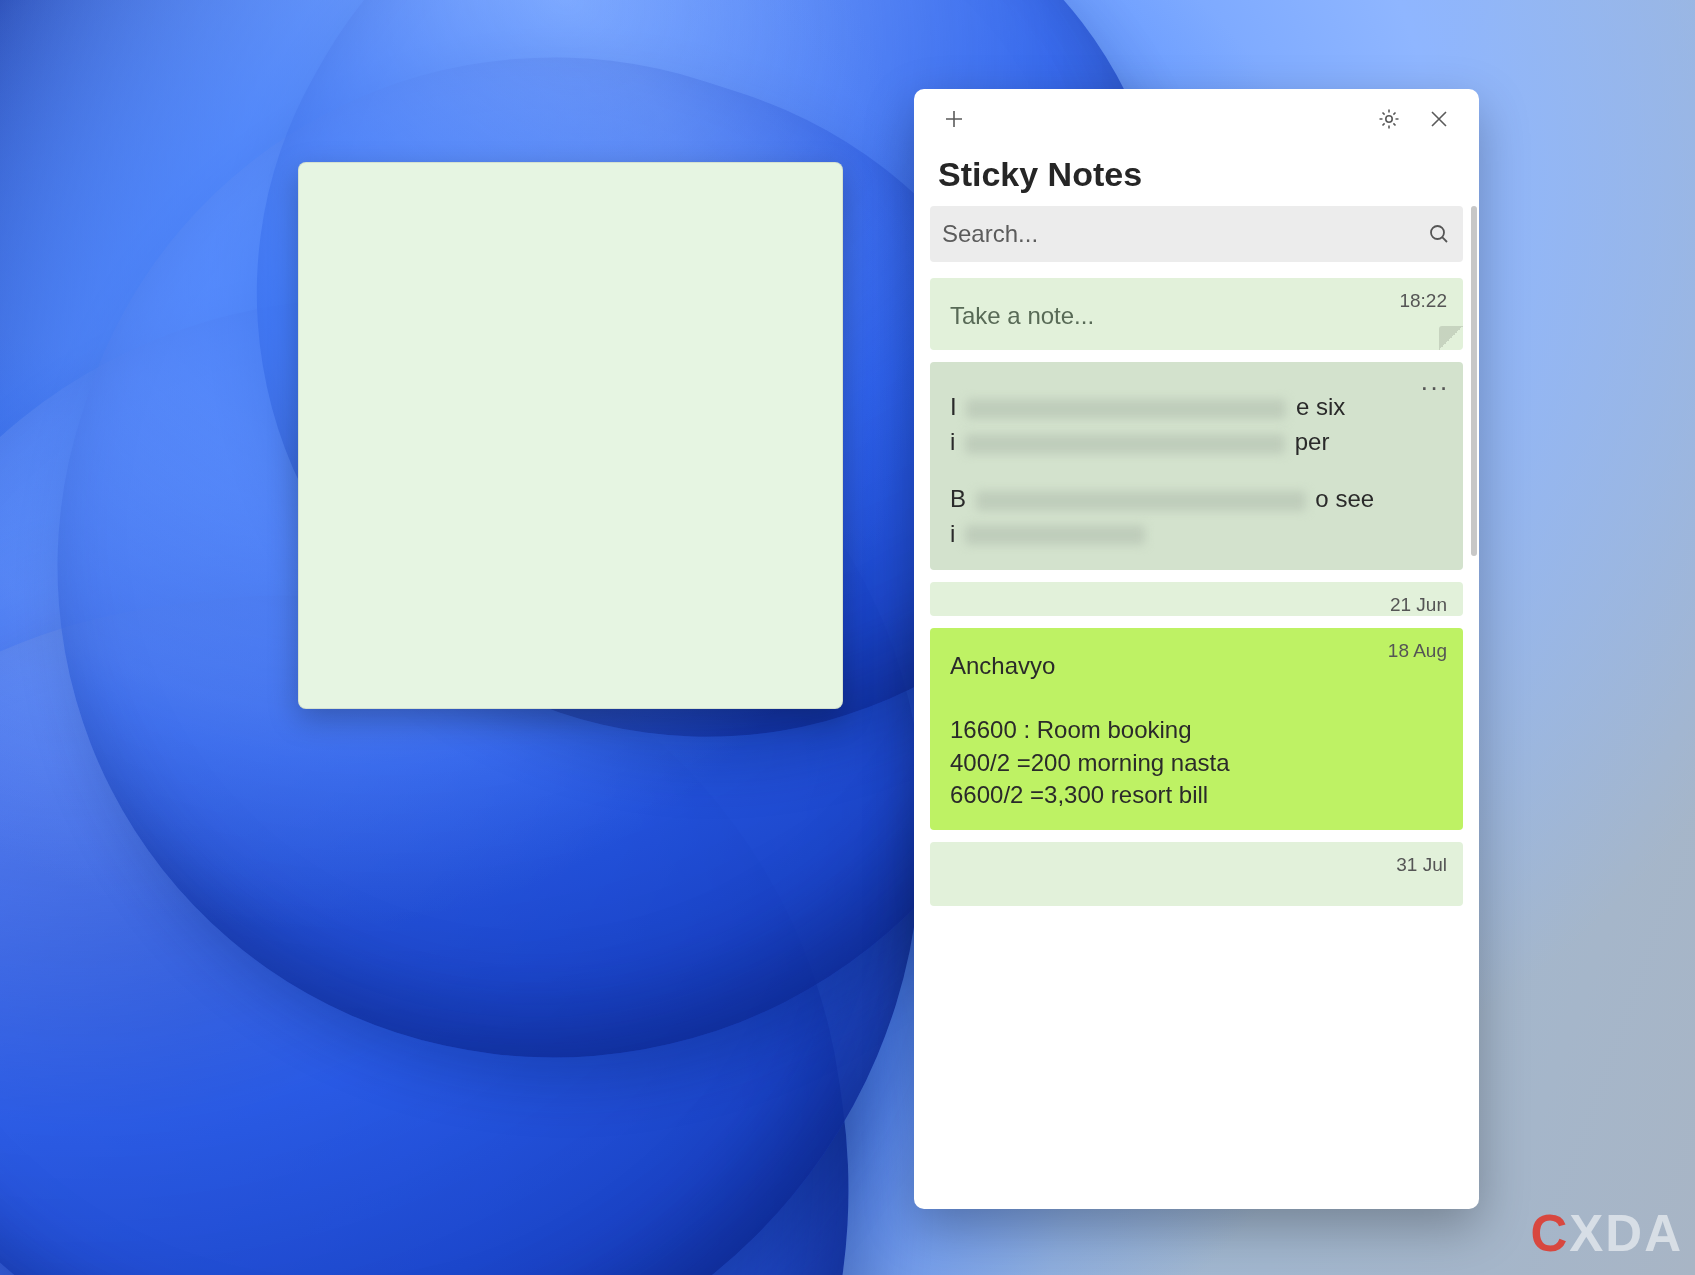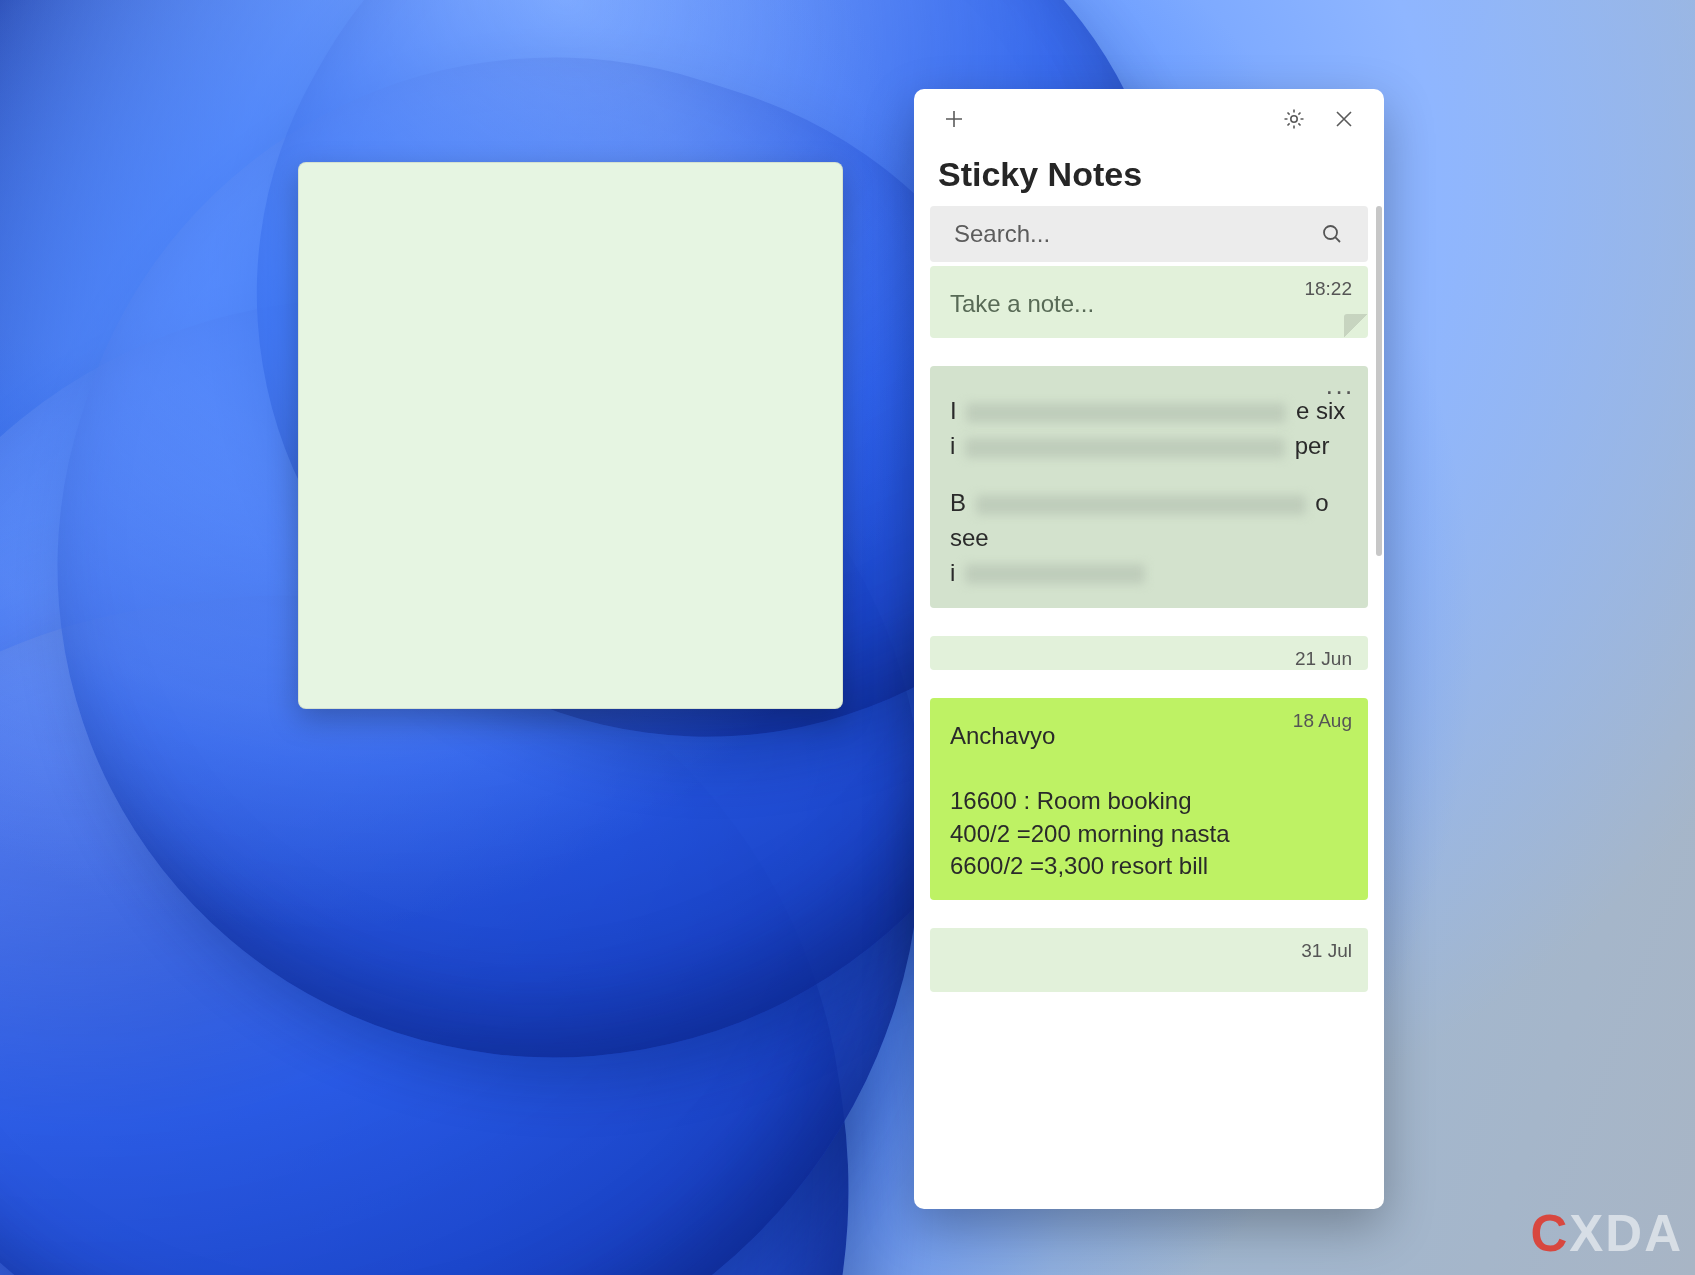--- a/index.html
+++ b/index.html
@@ -59,21 +59,21 @@
     border-radius: 8px;
     border: 1px solid rgba(0,0,0,0.08);
     box-shadow: 0 10px 30px rgba(0,0,0,0.25);
   }
 
   
   .notes-window {
     position: absolute;
     left: 914px;
     top: 89px;
-    width: 470px;
+    width: 565px;
     height: 1120px;
     background: #fff;
     border-radius: 10px;
     box-shadow: 0 18px 50px rgba(0,0,0,0.28);
     display: flex;
     flex-direction: column;
     overflow: hidden;
   }
   .titlebar {
     display: flex;
@@ -103,42 +103,42 @@
     flex: 1;
     overflow: hidden;
   }
   .search {
     display: flex;
     align-items: center;
     gap: 10px;
     background: #ececec;
     height: 56px;
     border-radius: 4px;
-    padding: 0 24px;
+    padding: 0 12px;
     color: #555;
     font-size: 24px;
   }
   .search .ph { flex: 1; color: #5c5c5c; }
   .search svg { width: 24px; height: 24px; stroke: #555; fill:none; stroke-width:1.8; }
 
   .scroll-track {
     position: absolute;
     right: 2px;
     top: 0;
     width: 6px;
     height: 350px;
     background: #c7c7c7;
     border-radius: 3px;
   }
 
   .list {
     display: flex;
     flex-direction: column;
-    gap: 28px;
-    margin-top: 4px;
+    gap: 12px;
+    margin-top: 16px;
   }
   .note-card {
     position: relative;
     border-radius: 4px;
     padding: 16px 20px 18px 20px;
     font-size: 24px;
     line-height: 1.35;
     color: #2a2a2a;
     cursor: pointer;
   }

